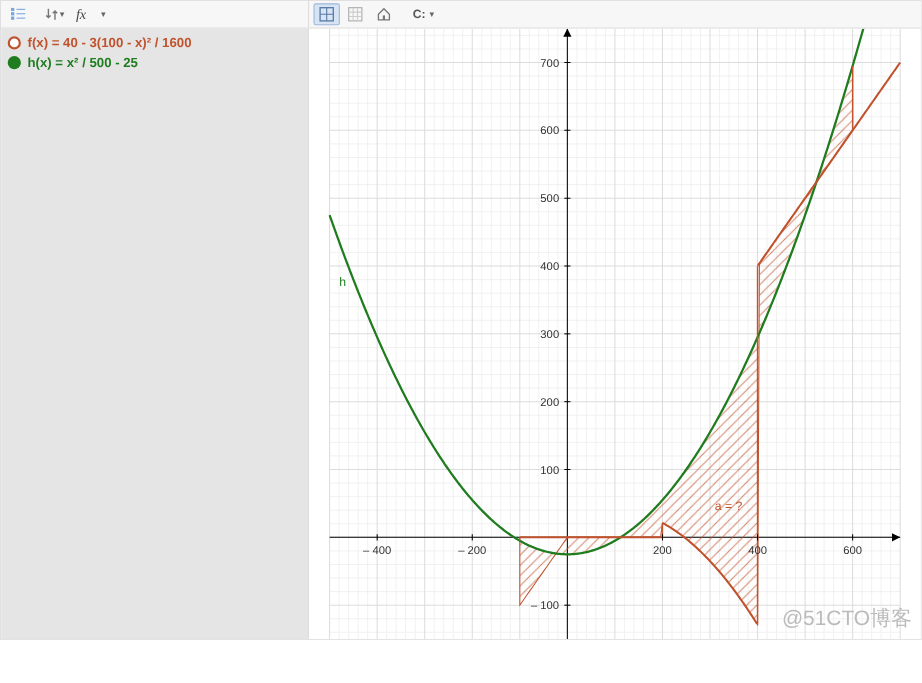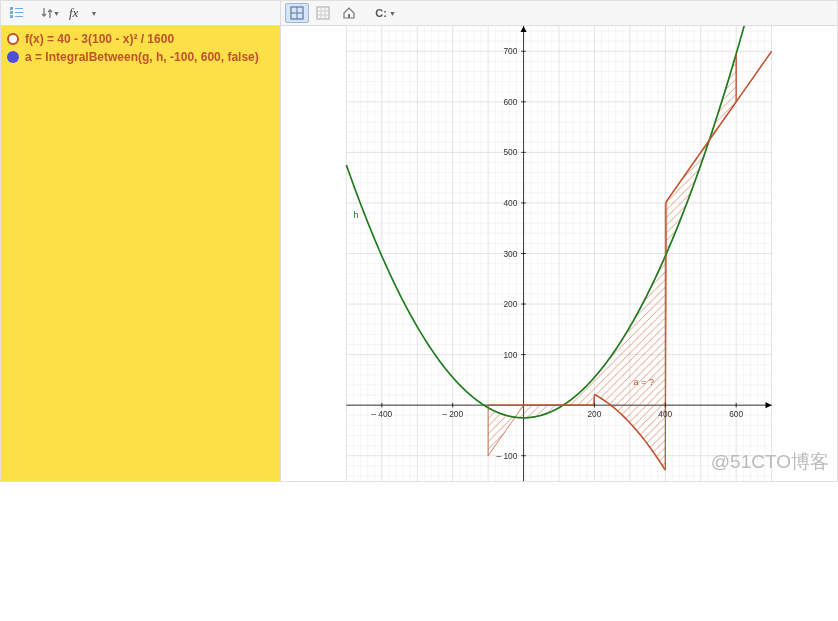--- a/index.html
+++ b/index.html
@@ -1,26 +1,26 @@
 <!DOCTYPE html>
 <html><head>
 <meta charset="utf-8">
 <style>
   * { box-sizing: border-box; margin: 0; padding: 0; }
   body { font-family: Arial, sans-serif; font-size: 12px; background: #fff; color: #333; }
-  .app { width: 838px; height: 482px; display: flex; flex-direction: column; border: 1px solid #e0e0e0; }
+  .app { width: 838px; height: 582px; display: flex; flex-direction: column; border: 1px solid #e0e0e0; }
   .toolbar-row { height: 25px; display: flex; background: #f7f7f7; border-bottom: 1px solid #ddd; }
   .left-toolbar { width: 280px; display: flex; align-items: center; padding: 0 4px; gap: 2px; border-right: 1px solid #dcdcdc; }
   .right-toolbar { flex: 1; display: flex; align-items: center; padding: 0 4px; gap: 2px; }
   .tb-btn { width: 24px; height: 20px; border: 1px solid transparent; background: transparent; display: flex; align-items: center; justify-content: center; border-radius: 2px; cursor: pointer; }
   .tb-btn.dd { width: 32px; position: relative; }
   .dd-arrow { font-size: 7px; color: #666; position: absolute; right: 2px; }
   .fx-label { font-family: 'Times New Roman', serif; font-style: italic; font-size: 13px; color: #444; margin-left: 4px; margin-right: 2px; }
   .main { flex: 1; display: flex; overflow: hidden; }
-  .sidebar { width: 280px; border-right: 1px solid #dcdcdc; padding: 4px 0; background: #fde047; }
+  .sidebar { width: 280px; border-right: 1px solid #dcdcdc; padding: 4px 0; background: #e5e5e5; }
   .alg-item { display: flex; align-items: center; padding: 2px 6px; gap: 6px; font-family: 'Segoe UI', Arial, sans-serif; font-size: 12px; font-weight: bold; }
   .bullet { width: 12px; height: 12px; border-radius: 50%; flex-shrink: 0; }
   .graph-area { flex: 1; position: relative; overflow: hidden; background: #fff; }
   svg.plot { position: absolute; inset: 0; width: 100%; height: 100%; }
   .watermark { position: absolute; bottom: 6px; right: 8px; color: #bbb; font-size: 19px; font-family: sans-serif; }
 </style>
 </head>
 <body>
 
 <div class="app">
@@ -77,22 +77,22 @@
     </div>
   </div>
 
   <div class="main">
     <div class="sidebar">
       <div class="alg-item">
         <span class="bullet" style="border:2px solid #C0522D;background:#fff"></span>
         <span style="color:#C0522D">f(x) = 40 - 3(100 - x)² / 1600</span>
       </div>
       <div class="alg-item">
-        <span class="bullet" style="background:#4E4EDB"></span>
-        <span style="color:#C0522D">a = IntegralBetween(g, h, -100, 600, false)</span>
+        <span class="bullet" style="background:#1F7D1F"></span>
+        <span style="color:#1F7D1F">h(x) = x² / 500 - 25</span>
       </div>
     </div>
 
     <div class="graph-area">
       <svg class="plot" viewBox="0 0 557 596">
         <defs>
           <pattern id="hatch" patternUnits="userSpaceOnUse" width="10" height="10">
             <path d="M-2,2 l4,-4 M0,10 l10,-10 M8,12 l4,-4" stroke="#C0522D" stroke-width="1"></path>
           </pattern>
         </defs>

